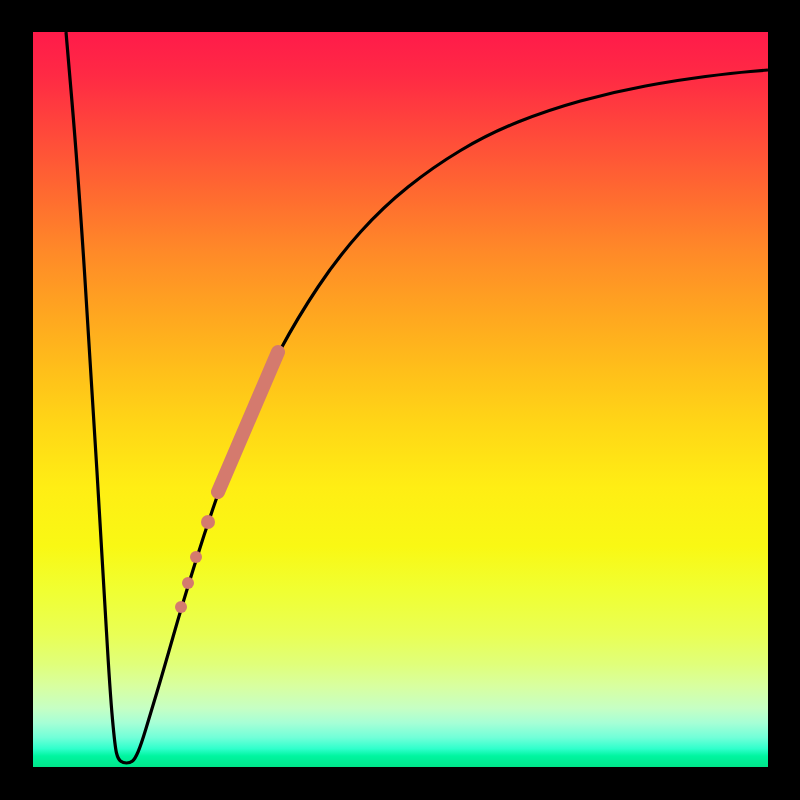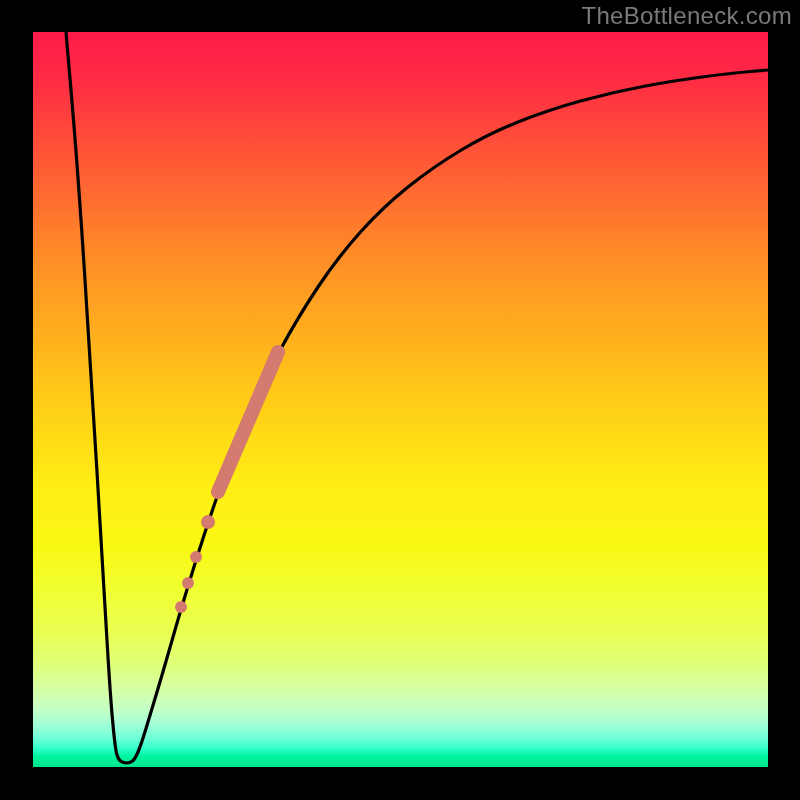--- a/index.html
+++ b/index.html
@@ -65,21 +65,20 @@
   }
   .curve-svg {
     position: absolute;
     inset: 0;
   }
 </style>
 </head>
 <body>
 
 <div class="frame">
-  <div class="watermark">TheBottleneck.com</div>
 
   <div class="plot-area">
     <div class="gradient-bg"></div>
 
     <svg class="curve-svg" viewBox="0 0 735 735" width="735" height="735" preserveAspectRatio="none">
       <path id="main-curve" fill="none" stroke="#000000" stroke-width="3.2" d="M 33 0 Q 33 0 39 70 Q 45 140 51.5 240 Q 58 340 64 440 Q 70 540 73.5 600 Q 77 660 79.5 687.5 Q 82 715 83.5 721 Q 85 727 87.5 729 Q 90 731 93.5 731 Q 97 731 99.5 729 Q 102 727 105 720 Q 108 713 113 696.5 Q 118 680 124 660 Q 130 640 140 605 Q 150 570 162.5 530 Q 175 490 187.5 455 Q 200 420 215 385 Q 230 350 247.5 317.5 Q 265 285 285 255 Q 305 225 327.5 200 Q 350 175 375 155 Q 400 135 427.5 118.5 Q 455 102 485 90 Q 515 78 547.5 69 Q 580 60 612.5 54 Q 645 48 672.5 44.5 Q 700 41 717.5 39.5 T 735 38"></path>
       <g id="highlight-group">
           <line x1="185" y1="460" x2="245" y2="320" stroke="#d47a6e" stroke-width="14" stroke-linecap="round"></line>
           <circle cx="175" cy="490" r="7" fill="#d47a6e"></circle>
           <circle cx="163" cy="525" r="6" fill="#d47a6e"></circle>

